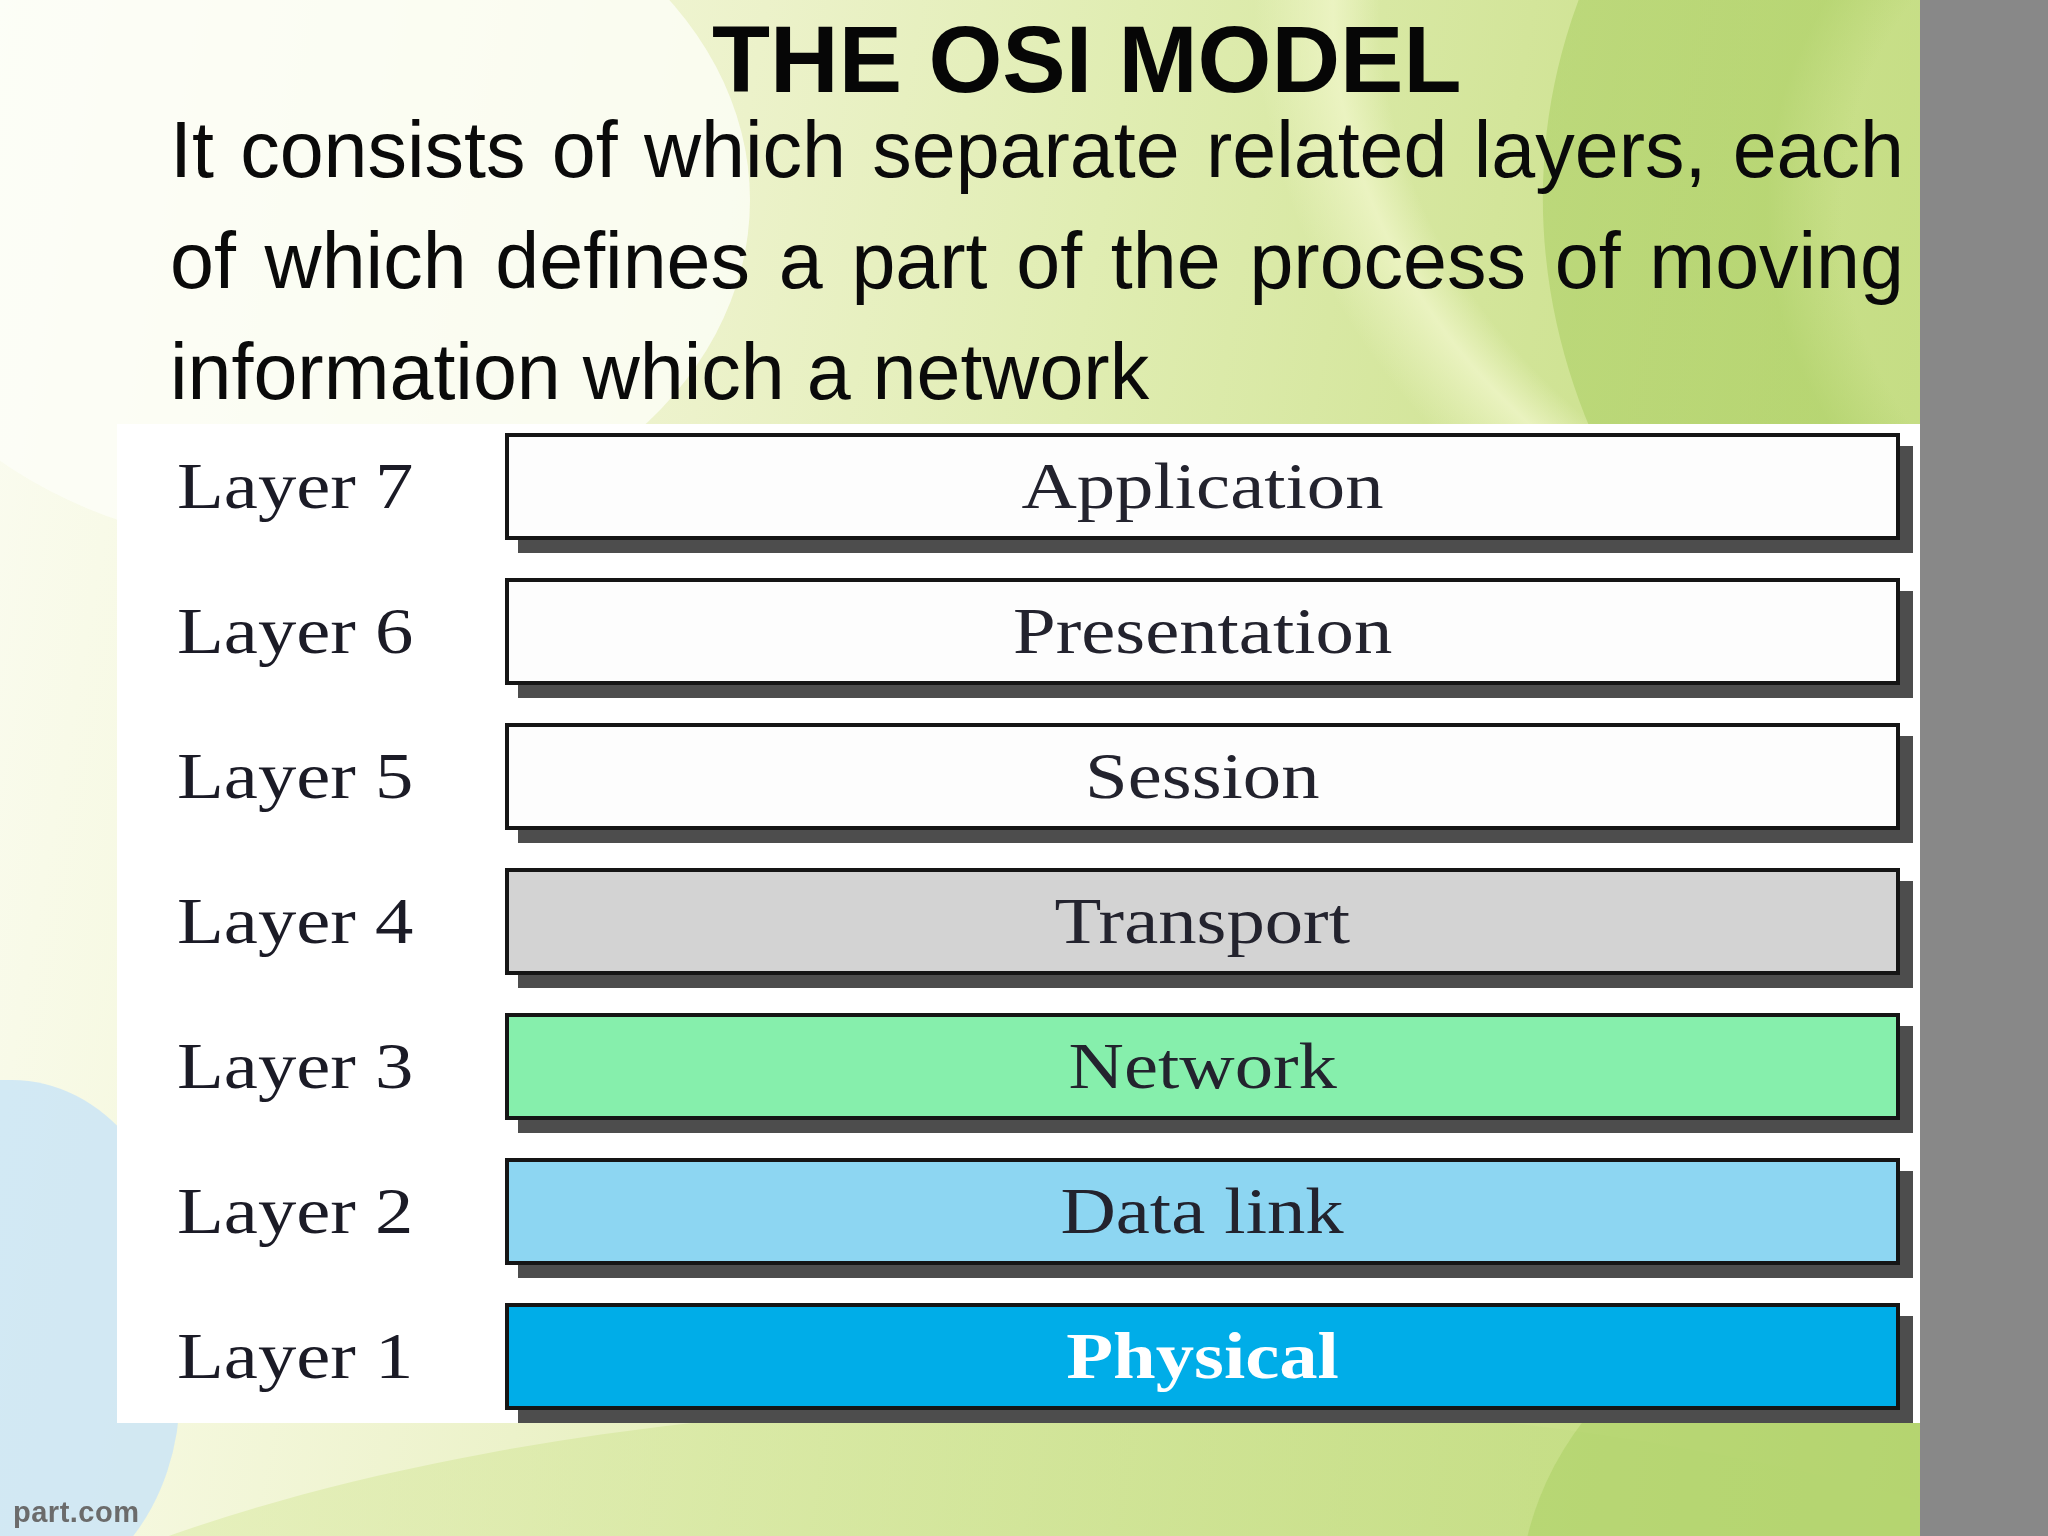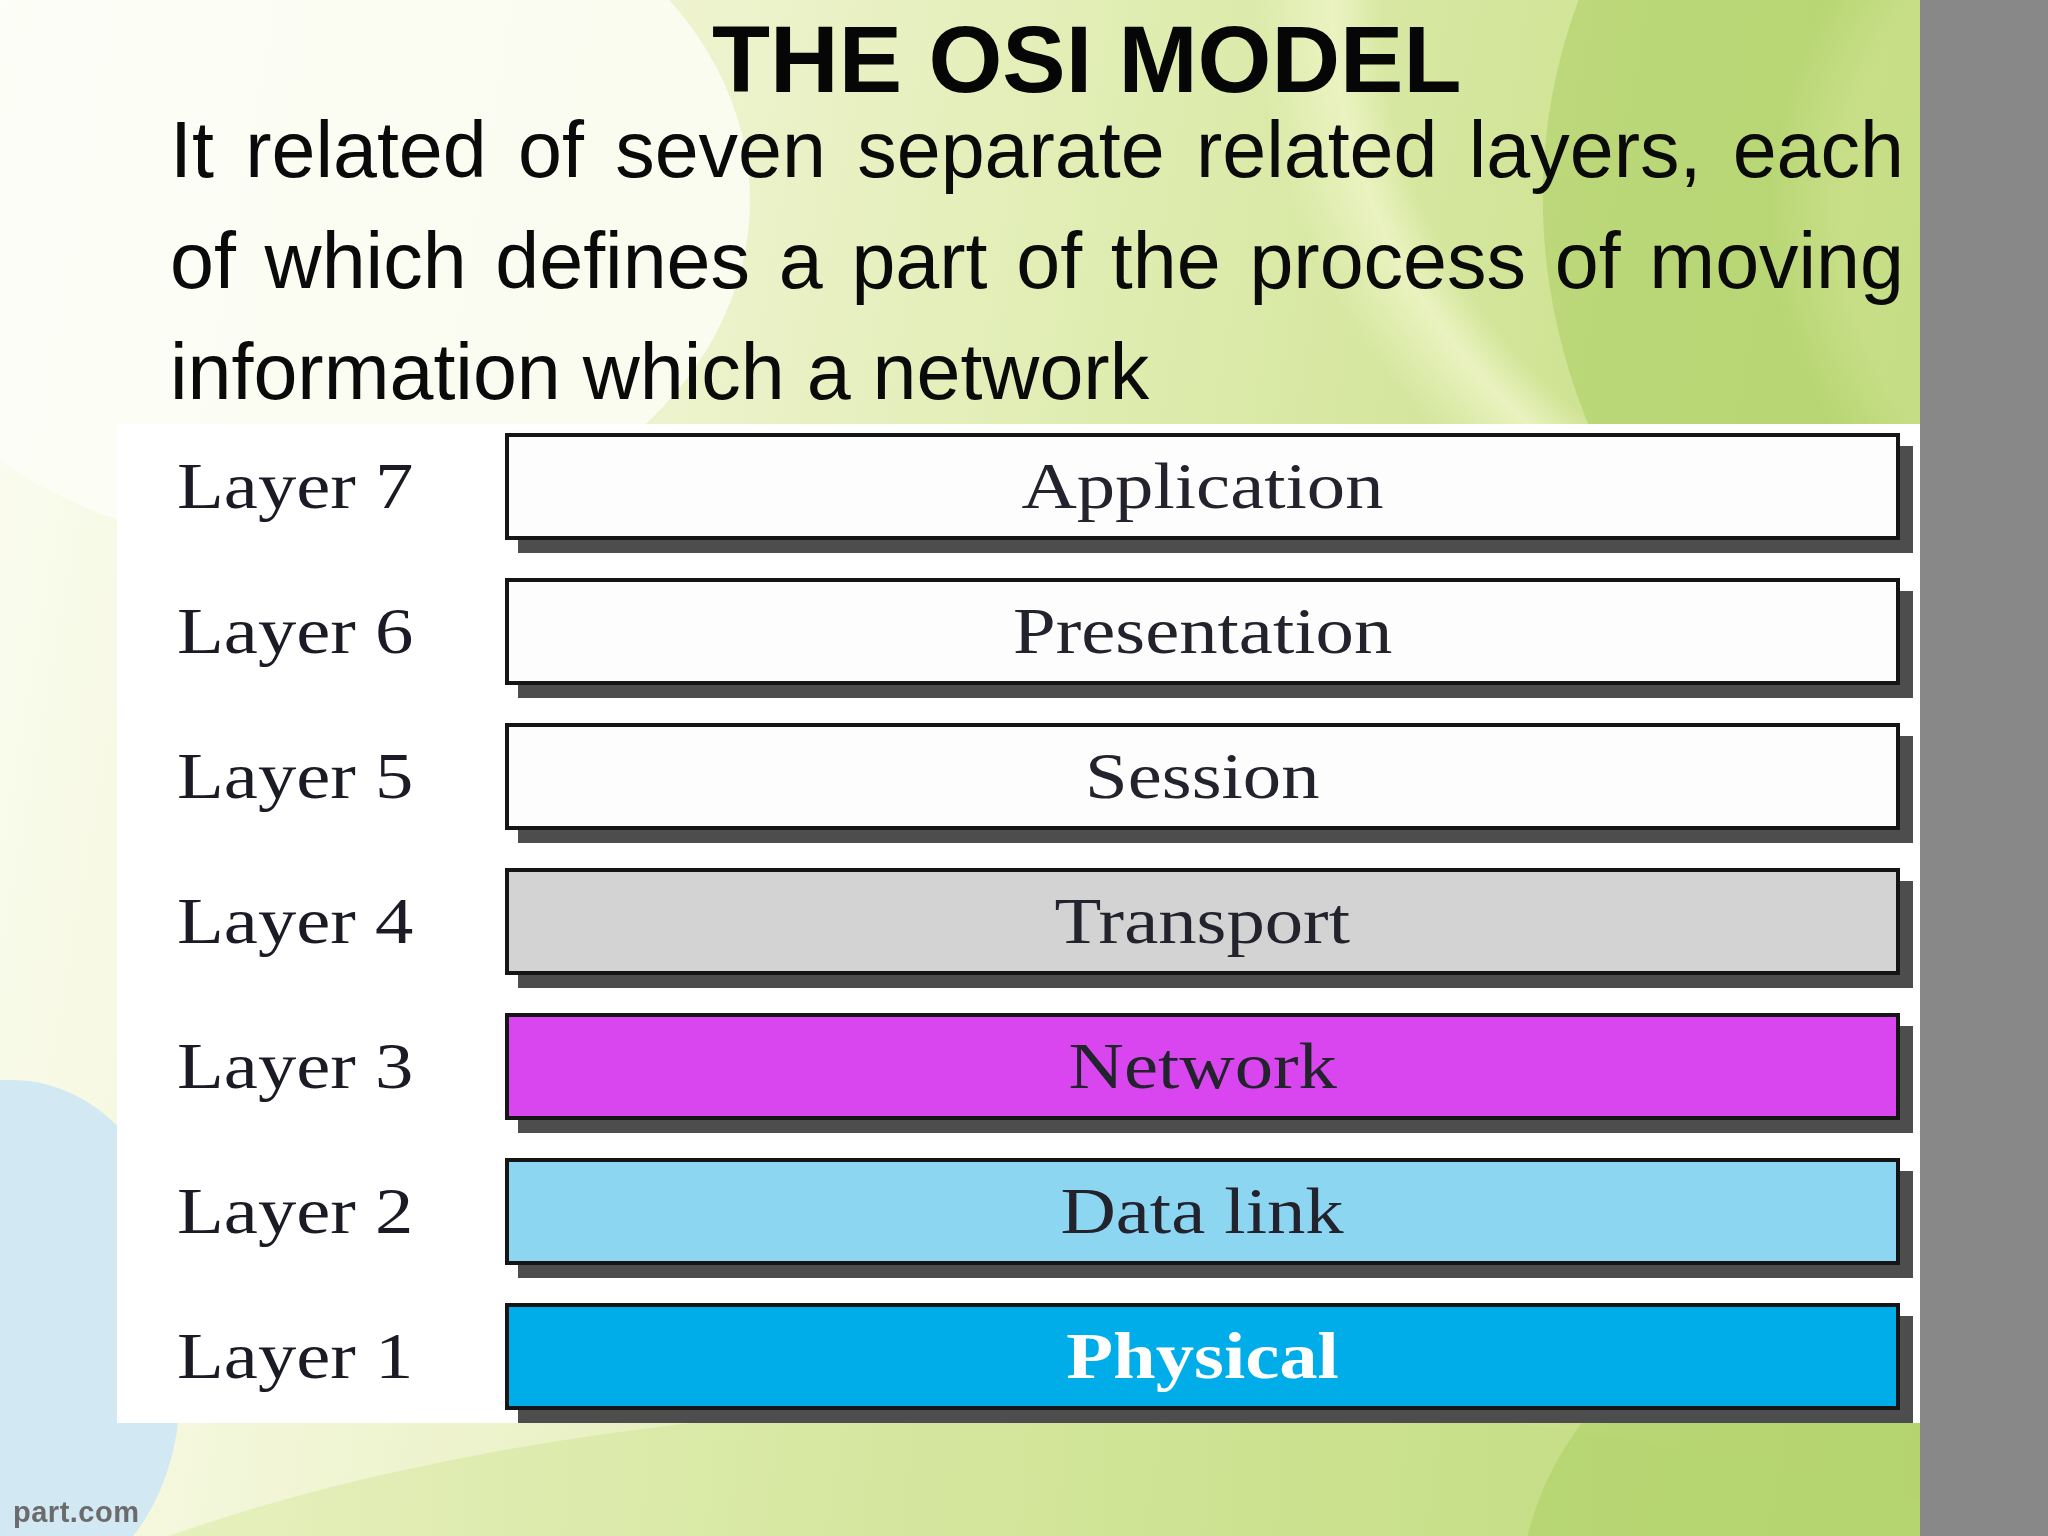--- a/index.html
+++ b/index.html
@@ -94,21 +94,21 @@
   <div class="bgshape curve-tr-light"></div>
   <div class="bgshape curve-tr-dark"></div>
   <div class="bgshape curve-right-mid"></div>
   <div class="bgshape curve-bottom"></div>
   <div class="bgshape curve-br-dark"></div>
   <div class="bgshape patch-bl-blue"></div>
 
   <div class="title">THE OSI MODEL</div>
 
   <div class="intro" id="intro">
-      <div class="body-line">It related of seven separate related layers, each</div>
+      <div class="body-line">It consists of which separate related layers, each</div>
       <div class="body-line">of which defines a part of the process of moving</div>
       <div class="body-line last">information which a network</div>
     </div>
 
   <div class="panel" id="panel" style="background: rgb(255, 255, 255); padding-left: 44px;">
   <div class="row" style="top: 9px;">
     <span class="row-label" style="color: rgb(27, 27, 38);">Layer 7</span>
     <div class="row-box" style="background: rgb(253, 253, 253); border-color: rgb(21, 21, 21);">
       <span class="row-name" style="color: rgb(35, 35, 46);">Application</span>
     </div>
@@ -130,21 +130,21 @@
 
   <div class="row" style="top: 444px;">
     <span class="row-label" style="color: rgb(27, 27, 38);">Layer 4</span>
     <div class="row-box" style="background: rgb(211, 211, 211); border-color: rgb(21, 21, 21);">
       <span class="row-name" style="color: rgb(35, 35, 46);">Transport</span>
     </div>
   </div>
 
   <div class="row" style="top: 589px;">
     <span class="row-label" style="color: rgb(27, 27, 38);">Layer 3</span>
-    <div class="row-box" style="background: #d946ef; border-color: rgb(21, 21, 21);">
+    <div class="row-box" style="background: #86efac; border-color: rgb(21, 21, 21);">
       <span class="row-name" style="color: rgb(35, 35, 46);">Network</span>
     </div>
   </div>
 
   <div class="row" style="top: 734px;">
     <span class="row-label" style="color: rgb(27, 27, 38);">Layer 2</span>
     <div class="row-box" style="background: rgb(141, 214, 242); border-color: rgb(21, 21, 21);">
       <span class="row-name" style="color: rgb(35, 35, 46);">Data link</span>
     </div>
   </div>

